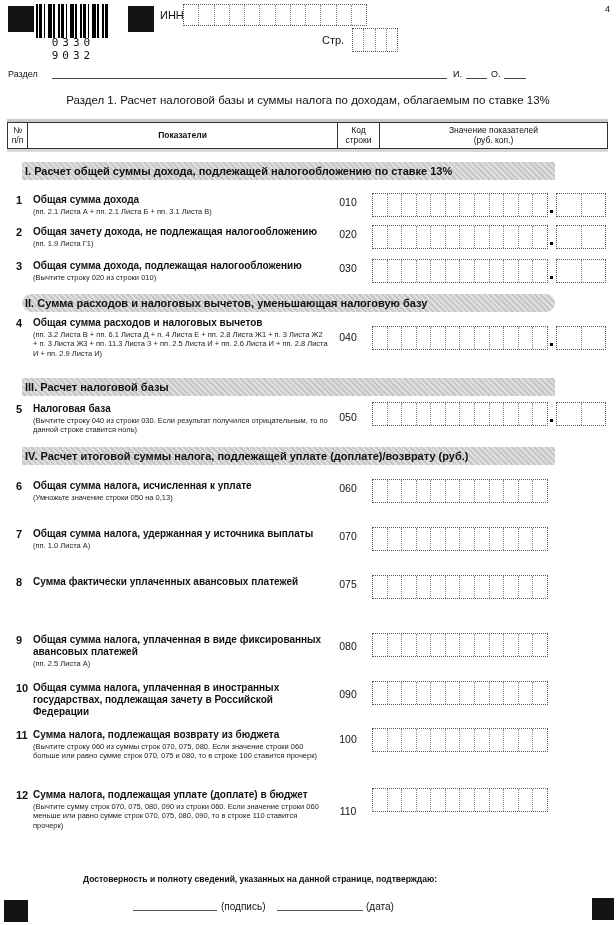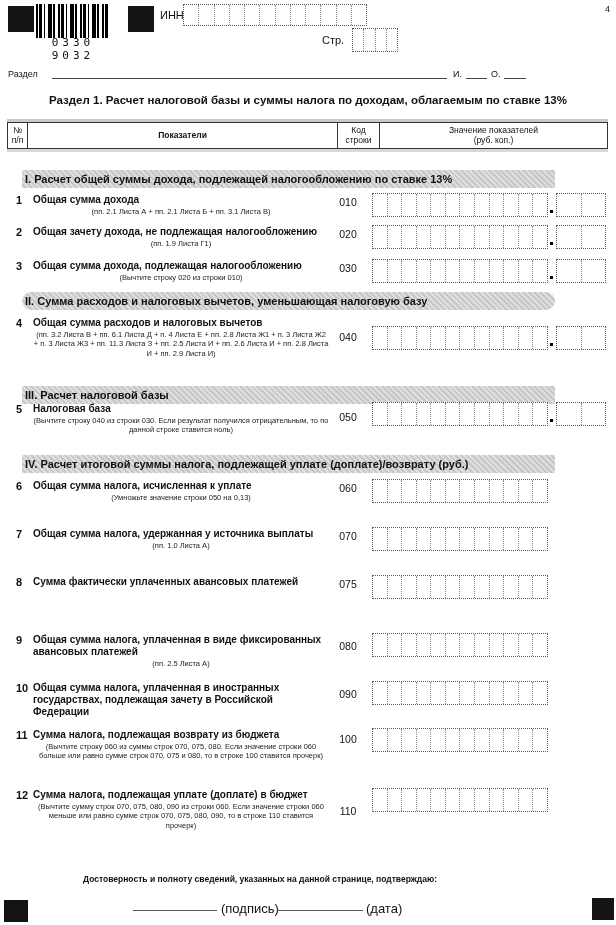--- a/index.html
+++ b/index.html
@@ -25,55 +25,55 @@
   .str-box{position:absolute;left:352px;top:28px;width:46px;height:24px;}
   .lbl{font-size:11px;}
   .inn-lbl{position:absolute;left:160px;top:9px;}
   .str-lbl{position:absolute;left:322px;top:34px;}
   
   .surname-lbl{position:absolute;left:8px;top:69px;font-size:9px;}
   .uline{position:absolute;border-bottom:1px solid #444;height:10px;}
   .init-lbl{position:absolute;top:69px;font-size:9px;}
   
   .doc-title{position:absolute;left:0;top:94px;width:616px;text-align:center;
-    font-size:11.5px;font-weight:bold;}
+    font-size:11.5px;font-weight:normal;}
   
   .thead{position:absolute;left:7px;top:122px;width:601px;height:27px;
     border:1px solid #333;box-sizing:border-box;display:flex;
     box-shadow:0 -3px 0 #c9c9c9,0 3px 0 #d8d8d8;}
   .thead .th{display:flex;flex-direction:column;align-items:center;justify-content:center;
     border-left:1px solid #333;font-size:8.5px;line-height:1.15;text-align:center;}
   .thead .th:first-child{border-left:none;}
   .th-num{width:19px;}
   .th-ind{width:309px;font-size:10px;font-weight:bold;}
   .th-code{width:41px;font-size:9px;}
   .th-val{flex:1;font-size:9px;}
   
   .secbar{position:absolute;left:22px;width:533px;height:18px;
     background:#d2d2d2;
     background-image:repeating-linear-gradient(45deg,rgba(255,255,255,.28) 0 2px,rgba(0,0,0,.05) 2px 4px);
     font-weight:bold;font-size:11px;line-height:18px;padding-left:3px;
-    box-sizing:border-box;white-space:nowrap;margin-top:8px;}
+    box-sizing:border-box;white-space:nowrap;}
   
   .row{position:absolute;left:0;width:616px;}
   .row .num{position:absolute;left:16px;top:0;font-size:11px;font-weight:bold;width:14px;}
   .row .txt{position:absolute;left:33px;top:0;width:296px;}
   .rtitle{font-size:10px;font-weight:bold;line-height:1.2;}
-  .rnote{font-size:7.5px;line-height:1.25;color:#222;margin-top:1px;text-align:center;}
+  .rnote{font-size:7.5px;line-height:1.25;color:#222;margin-top:1px;}
   .row .code{position:absolute;left:326px;top:2px;width:44px;text-align:center;font-size:10.5px;}
   .vfield{position:absolute;left:372px;top:-1px;display:flex;align-items:flex-end;}
   .vfield .rub{width:176px;height:24px;}
   .vfield .kop{width:50px;height:24px;}
   .vdot{width:8px;height:24px;position:relative;}
   .vdot::after{content:"";position:absolute;left:2px;bottom:4px;width:3px;height:3px;background:#000;}
   
   .confirm{position:absolute;left:20px;top:874px;width:480px;text-align:center;
     font-size:8.5px;font-weight:bold;}
   .signline{position:absolute;border-bottom:1px solid #555;height:8px;}
-  .signcap{position:absolute;top:901px;font-size:13px;}
+  .signcap{position:absolute;top:901px;font-size:10px;}
 </style>
 </head>
 <body>
 
 <div class="page">
 
   <div class="sq" style="left:8px;top:6px;width:26px;height:26px;"></div>
   <div class="barcode"></div>
   <div class="barcode-digits">0330 9032</div>
   <div class="sq" style="left:128px;top:6px;width:26px;height:26px;"></div>
@@ -214,21 +214,21 @@
           <span class="c"></span>
         </div>
       <div class="vdot"></div>
       <div class="cellbox kop cells">
           <span class="c"></span>
           <span class="c"></span>
         </div>
     </div>
   </div>
 
-  <div class="secbar" style="top:284px;border-radius:9px;">II. Сумма расходов и налоговых вычетов, уменьшающая налоговую базу</div>
+  <div class="secbar" style="top:294px;border-radius:9px;">II. Сумма расходов и налоговых вычетов, уменьшающая налоговую базу</div>
 
   <div class="row" style="top:317px;">
     <div class="num">4</div>
     <div class="txt">
       <div class="rtitle">Общая сумма расходов и налоговых вычетов</div>
       <div class="rnote">(пп. 3.2 Листа В + пп. 6.1 Листа Д + п. 4 Листа Е + пп. 2.8 Листа Ж1 + п. 3 Листа Ж2 + п. 3 Листа Ж3 + пп. 11.3 Листа З + пп. 2.5 Листа И + пп. 2.6 Листа И + пп. 2.8 Листа И + пп. 2.9 Листа И)</div>
     </div>
     <div class="code" style="top:14px;">040</div>
     <div class="vfield" style="top:9px;">
       <div class="cellbox rub cells">

